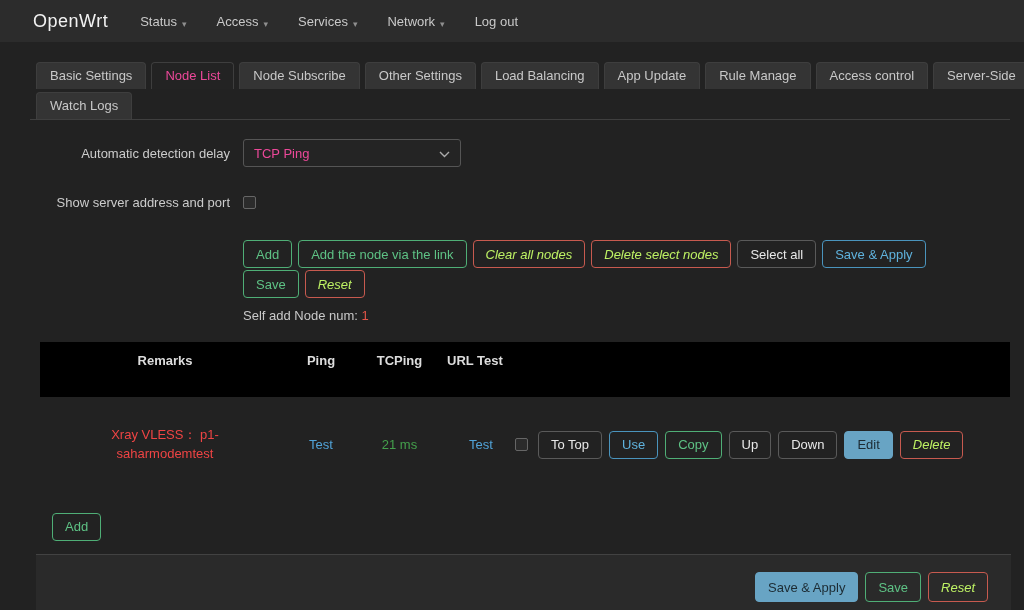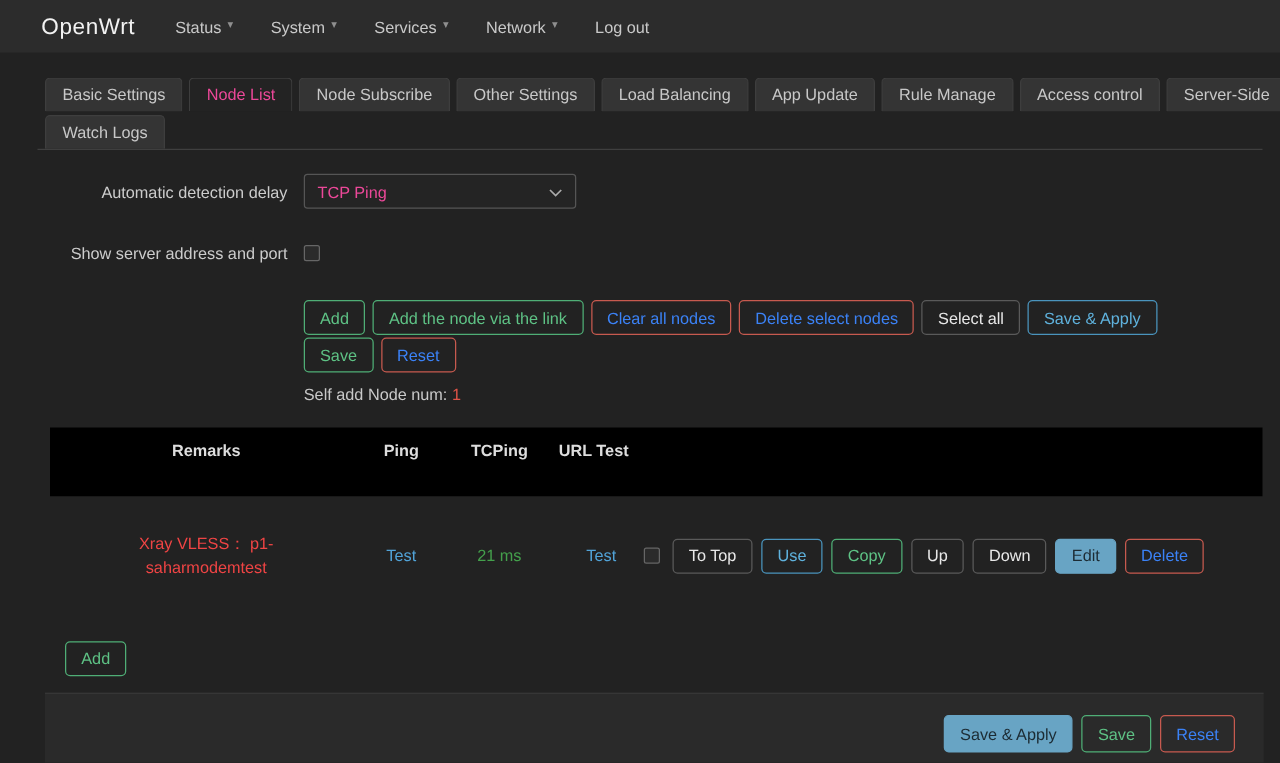--- a/index.html
+++ b/index.html
@@ -8,21 +8,21 @@
     width:1024px; height:610px; overflow:hidden; position:relative;
     font-family:"Liberation Sans", sans-serif; font-size:13px; color:#cccccc;
   }
 
   
   .navbar {
     height:42px; background:#2c2c2c; display:flex; align-items:center;
     padding-left:33px;
   }
   .brand { font-size:18px; color:#f2f2f2; letter-spacing:.5px; margin-right:32px; cursor:pointer; }
-  .nav-item { color:#c9c9c9; margin-right:30px; cursor:pointer; display:inline-flex; align-items:flex-start; }
+  .nav-item { color:#c9c9c9; margin-right:30px; cursor:pointer; display:inline-flex; align-items:flex-end; }
   .caret { font-size:9px; color:#8f8f8f; margin-left:5px; }
 
   
   .tabs-wrap { margin:20px 14px 0 30px; border-bottom:1px solid #3f3f3f; padding-left:6px; }
   .tab-row { display:flex; }
   .tab-row + .tab-row { margin-top:3px; }
   .tab {
     padding:5px 13px 6px; background:#343434; color:#c8c8c8;
     border:1px solid #3e3e3e; border-bottom:none;
     border-radius:4px 4px 0 0; margin-right:5px; cursor:pointer; white-space:nowrap;
@@ -45,21 +45,21 @@
   }
 
   
   .btn {
     display:inline-flex; align-items:center; justify-content:center;
     height:28px; padding:12px 12px; border-radius:4px; border:1px solid;
     background:transparent; font-family:"Liberation Sans", sans-serif;
     font-size:13px; cursor:pointer; white-space:nowrap;
   }
   .btn.green    { color:#5ec285; border-color:#4fae76; }
-  .btn.red      { color:#3b82f6; border-color:#c75a4f; }
+  .btn.red      { color:#bef264; border-color:#c75a4f;font-style:italic; }
   .btn.blue     { color:#5fb2dd; border-color:#4a94bd; }
   .btn.neutral  { color:#e8e8e8; border-color:#5a5a5a; }
   .btn.blue-fill{ color:#1c2b33; background:#68a4c4; border-color:#68a4c4; }
 
   .actions { margin-left:243px; margin-top:30px; }
   .action-row { display:flex; gap:6px; }
   .action-row.r2 { margin-top:2px; }
   .node-num { margin-top:10px; color:#c9c9c9; }
   .node-num .num { color:#e05448; }
 
@@ -94,21 +94,21 @@
 
 
 
 <div class="navbar">
   <span class="brand">OpenWrt</span>
   <span class="nav-item">
     <span>Status</span>
     <span class="caret">▾</span>
   </span>
   <span class="nav-item">
-    <span>System</span>
+    <span>Access</span>
     <span class="caret">▾</span>
   </span>
   <span class="nav-item">
     <span>Services</span>
     <span class="caret">▾</span>
   </span>
   <span class="nav-item">
     <span>Network</span>
     <span class="caret">▾</span>
   </span>

